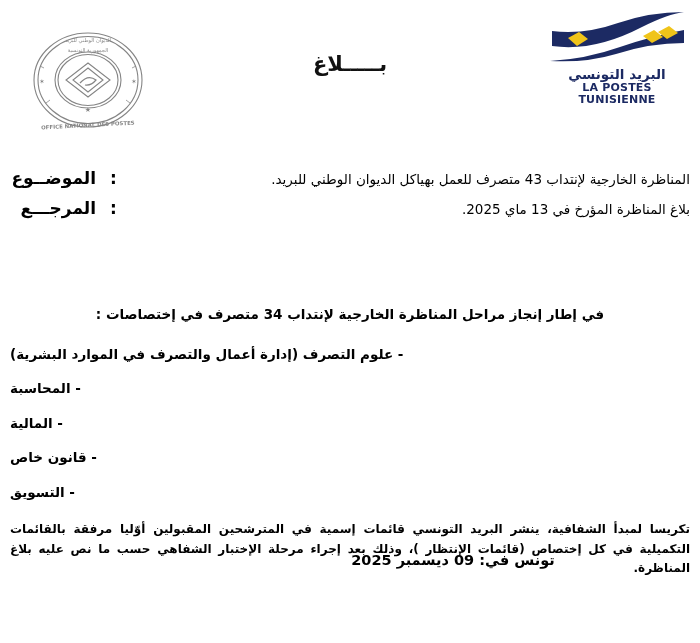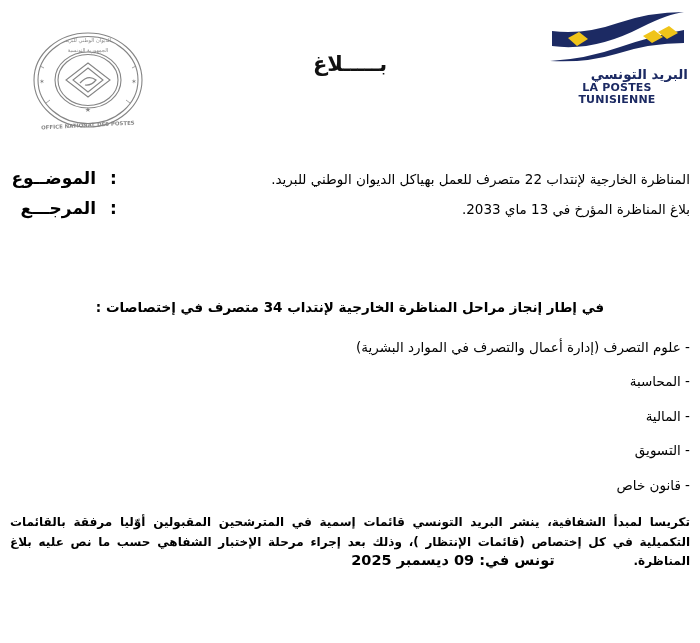--- a/index.html
+++ b/index.html
@@ -55,21 +55,21 @@
   
   .logo {
     position: absolute;
     right: 12px;
     top: 10px;
     width: 142px;
     height: 92px;
   }
   .logo-mark { width: 142px; height: 56px; display: block; }
   .logo-ar {
-    text-align: right;
+    text-align: center;
     font-size: 13.5px;
     font-weight: 700;
     color: #1c2a63;
     line-height: 1.1;
     margin-top: 1px;
     direction: rtl;
   }
   .logo-fr {
     text-align: center;
     font-size: 11px;
@@ -117,45 +117,45 @@
     font-size: 13.5px;
     font-weight: 400;
     line-height: 1.5;
     text-align: right;
     color: #000;
   }
 
   
   .body-wrap {
     position: absolute;
-    top: 297px;
+    top: 304px;
     right: 10px;
     left: 10px;
     direction: rtl;
   }
   .intro-line {
     font-size: 13.5px;
     font-weight: 700;
     text-align: center;
     line-height: 1.6;
     margin: 0 0 22px 0;
   }
   .spec-list {
     list-style: none;
     margin: 0 0 4px 0;
     padding: 0;
     text-align: center;
   }
   .spec-list li {
     font-size: 13.5px;
-    font-weight: 400;
+    font-weight: 700;
     line-height: 1.0;
     padding: 0;
     margin: 0 0 21px 0;
-    text-align: right;
+    text-align: left;
   }
   .closing {
     font-size: 12px;
     font-weight: 700;
     line-height: 1.62;
     text-align: justify;
     text-align-last: right;
     margin: 6px 0 0 0;
   }
 
@@ -228,40 +228,40 @@
     <div class="logo-ar">البريد التونسي</div>
     <div class="logo-fr">LA POSTES TUNISIENNE</div>
   </div>
 </div>
 
 <div class="meta">
 
   <div class="meta-row">
     <div class="meta-label">الموضــوع</div>
     <div class="meta-colon">:</div>
-    <div class="meta-value">المناظرة الخارجية لإنتداب 22 متصرف للعمل بهياكل الديوان الوطني للبريد.</div>
+    <div class="meta-value">المناظرة الخارجية لإنتداب 43 متصرف للعمل بهياكل الديوان الوطني للبريد.</div>
   </div>
 
   <div class="meta-row">
     <div class="meta-label">المرجـــع</div>
     <div class="meta-colon">:</div>
-    <div class="meta-value">بلاغ المناظرة المؤرخ في 13 ماي 2033.</div>
+    <div class="meta-value">بلاغ المناظرة المؤرخ في 13 ماي 2025.</div>
   </div>
 </div>
 
 <div class="body-wrap">
 
   <p class="intro-line">في إطار إنجاز مراحل المناظرة الخارجية لإنتداب 34 متصرف في إختصاصات :</p>
 
   <ul class="spec-list">
     <li>- علوم التصرف (إدارة أعمال والتصرف في الموارد البشرية)</li>
     <li>- المحاسبة</li>
     <li>- المالية</li>
+    <li>- قانون خاص</li>
     <li>- التسويق</li>
-    <li>- قانون خاص</li>
   </ul>
 
   <p class="closing">تكريسا لمبدأ الشفافية، ينشر البريد التونسي قائمات إسمية في المترشحين المقبولين أوّليا مرفقة بالقائمات التكميلية في كل إختصاص (قائمات الإنتظار )، وذلك بعد إجراء مرحلة الإختبار الشفاهي حسب ما نص عليه بلاغ المناظرة.</p>
 </div>
 
 <div class="footer">
   <div class="date-line">تونس في: 09 ديسمبر 2025</div>
 </div>
 
 </body></html>

